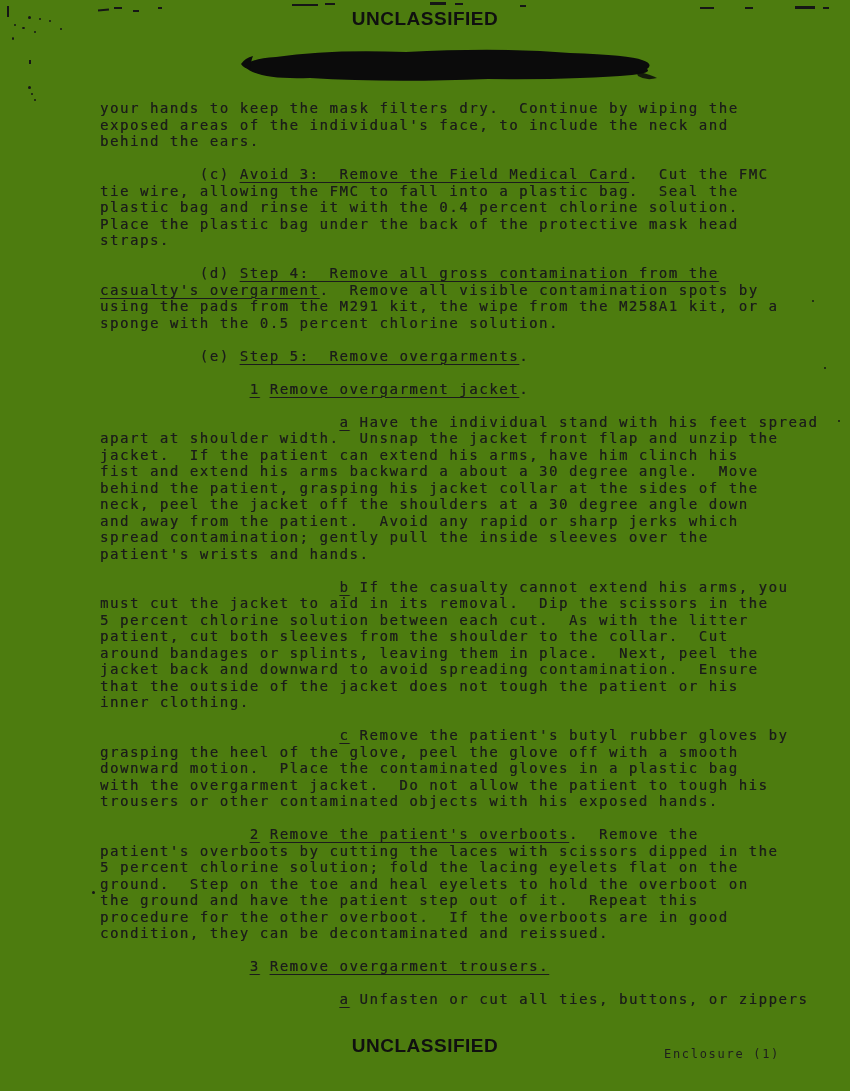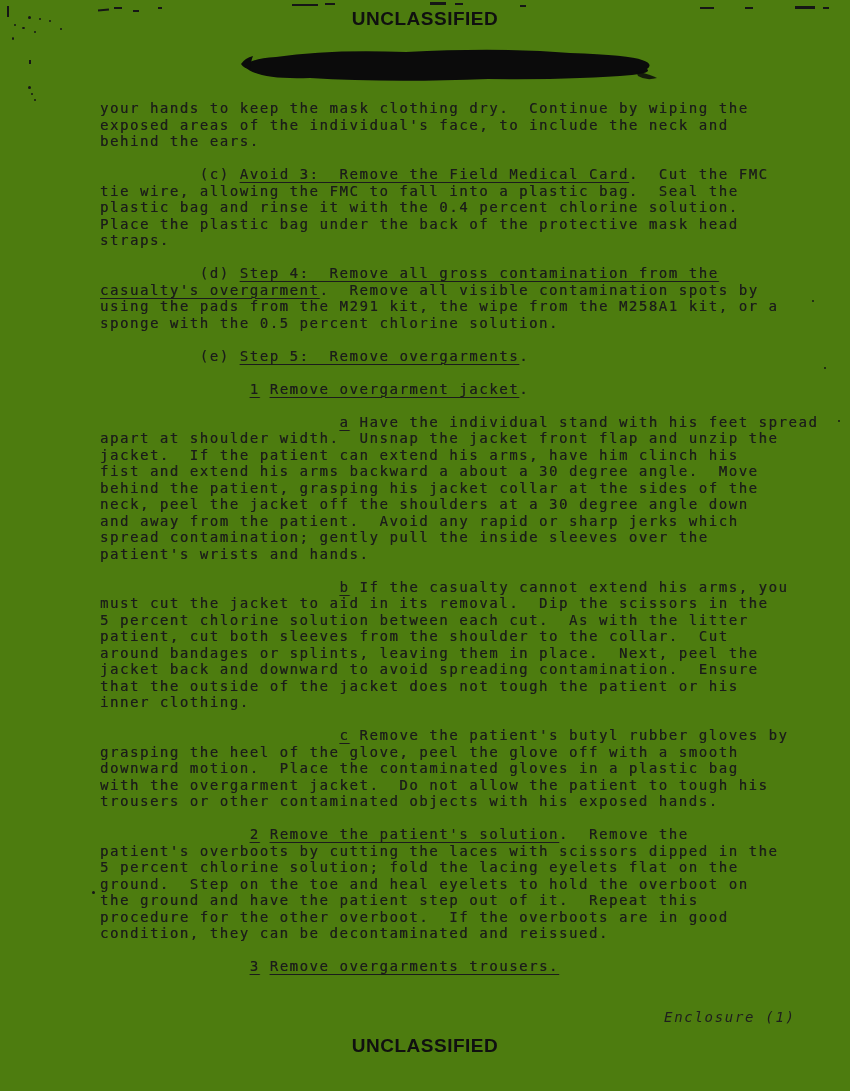--- a/index.html
+++ b/index.html
@@ -17,42 +17,41 @@
   .redaction{position:absolute;left:238px;top:46px;width:422px;height:38px;}
   .doc-text{
     position:absolute;left:100px;top:100px;width:745px;
     font-size:14px;line-height:16.5px;letter-spacing:1.55px;
     color:#1b1b1b;white-space:pre-wrap;
     text-shadow:.3px 0 0 rgba(20,20,20,.55);
   }
   .block{margin:0 0 16.5px 0;}
   .u{text-decoration:underline;text-underline-offset:3px;text-decoration-thickness:1px;}
   .enclosure{
-    position:absolute;left:664px;top:1009px;
-    font-size:14px;letter-spacing:1.7px;color:#1e1e1e;
+    position:absolute;left:664px;top:1047px;
+    font-size:12px;letter-spacing:1.7px;color:#1e1e1e;
     font-family:"DejaVu Sans Mono", monospace;
-    font-style:italic;
   }
   .artifacts i{position:absolute;display:block;background:#161616;}
   .dot{border-radius:50%;}
 </style>
 </head>
 <body>
 
 <div class="page">
 
   <div class="classification top">UNCLASSIFIED</div>
 
   <svg class="redaction" viewBox="0 0 422 38" xmlns="http://www.w3.org/2000/svg">
     <path fill="#0b0b0b" d="M7,21 Q9,13 38,11 Q92,3 168,6 Q262,1 332,7 Q392,9 404,14 Q416,18 409,23 Q414,27 394,29 Q338,34 250,33 Q150,37 72,32 Q20,34 7,21 Z"></path>
     <path fill="#0b0b0b" d="M398,25 q16,4 21,7 q-11,3 -19,-2 z" opacity=".85"></path>
     <path fill="#0b0b0b" d="M3,18 q4,-6 12,-8 q-3,7 -2,13 q-7,0 -10,-5 z"></path>
   </svg>
 
-  <div class="doc-text" id="doc-body"><div class="block"><span>your hands to keep the mask clothing dry.  Continue by wiping the
+  <div class="doc-text" id="doc-body"><div class="block"><span>your hands to keep the mask filters dry.  Continue by wiping the
 exposed areas of the individual's face, to include the neck and
 behind the ears.</span></div><div class="block"><span>          (c) </span><span class="u">Avoid 3:  Remove the Field Medical Card</span><span>.  Cut the FMC
 tie wire, allowing the FMC to fall into a plastic bag.  Seal the
 plastic bag and rinse it with the 0.4 percent chlorine solution.
 Place the plastic bag under the back of the protective mask head
 straps.</span></div><div class="block"><span>          (d) </span><span class="u">Step 4:  Remove all gross contamination from the
 casualty's overgarment</span><span>.  Remove all visible contamination spots by
 using the pads from the M291 kit, the wipe from the M258A1 kit, or a
 sponge with the 0.5 percent chlorine solution.</span></div><div class="block"><span>          (e) </span><span class="u">Step 5:  Remove overgarments</span><span>.</span></div><div class="block"><span>               </span><span class="u">1</span><span> </span><span class="u">Remove overgarment jacket</span><span>.</span></div><div class="block"><span>                        </span><span class="u">a</span><span> Have the individual stand with his feet spread
 apart at shoulder width.  Unsnap the jacket front flap and unzip the
@@ -66,27 +65,27 @@
 must cut the jacket to aid in its removal.  Dip the scissors in the
 5 percent chlorine solution between each cut.  As with the litter
 patient, cut both sleeves from the shoulder to the collar.  Cut
 around bandages or splints, leaving them in place.  Next, peel the
 jacket back and downward to avoid spreading contamination.  Ensure
 that the outside of the jacket does not tough the patient or his
 inner clothing.</span></div><div class="block"><span>                        </span><span class="u">c</span><span> Remove the patient's butyl rubber gloves by
 grasping the heel of the glove, peel the glove off with a smooth
 downward motion.  Place the contaminated gloves in a plastic bag
 with the overgarment jacket.  Do not allow the patient to tough his
-trousers or other contaminated objects with his exposed hands.</span></div><div class="block"><span>               </span><span class="u">2</span><span> </span><span class="u">Remove the patient's solution</span><span>.  Remove the
+trousers or other contaminated objects with his exposed hands.</span></div><div class="block"><span>               </span><span class="u">2</span><span> </span><span class="u">Remove the patient's overboots</span><span>.  Remove the
 patient's overboots by cutting the laces with scissors dipped in the
 5 percent chlorine solution; fold the lacing eyelets flat on the
 ground.  Step on the toe and heal eyelets to hold the overboot on
 the ground and have the patient step out of it.  Repeat this
 procedure for the other overboot.  If the overboots are in good
-condition, they can be decontaminated and reissued.</span></div><div class="block"><span>               </span><span class="u">3</span><span> </span><span class="u">Remove overgarments trousers.</span></div></div>
+condition, they can be decontaminated and reissued.</span></div><div class="block"><span>               </span><span class="u">3</span><span> </span><span class="u">Remove overgarment trousers.</span></div><div class="block"><span>                        </span><span class="u">a</span><span> Unfasten or cut all ties, buttons, or zippers</span></div></div>
 
   <div class="classification bottom">UNCLASSIFIED</div>
 
   <div class="enclosure">Enclosure (1)</div>
 
   <div class="artifacts">
     <i style="left:7px;top:6px;width:2px;height:11px;"></i>
     <i class="dot" style="left:28px;top:16px;width:3px;height:3px;"></i>
     <i class="dot" style="left:39px;top:18px;width:2px;height:2px;"></i>
     <i class="dot" style="left:49px;top:20px;width:2px;height:2px;"></i>

